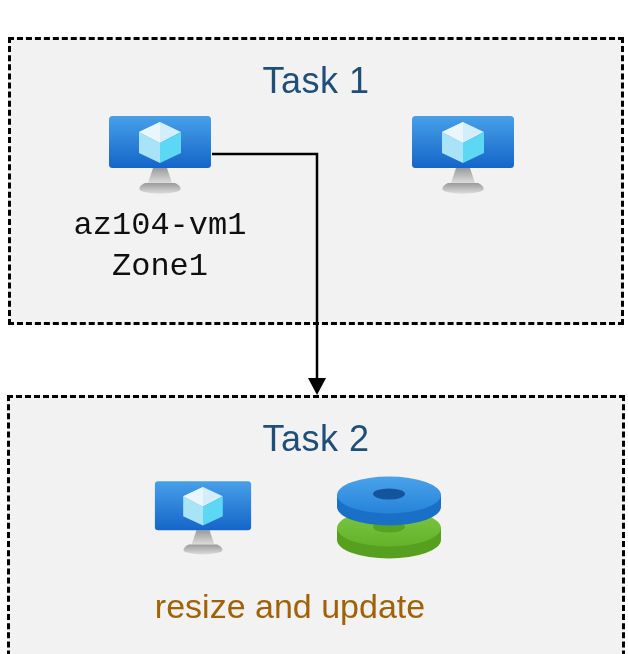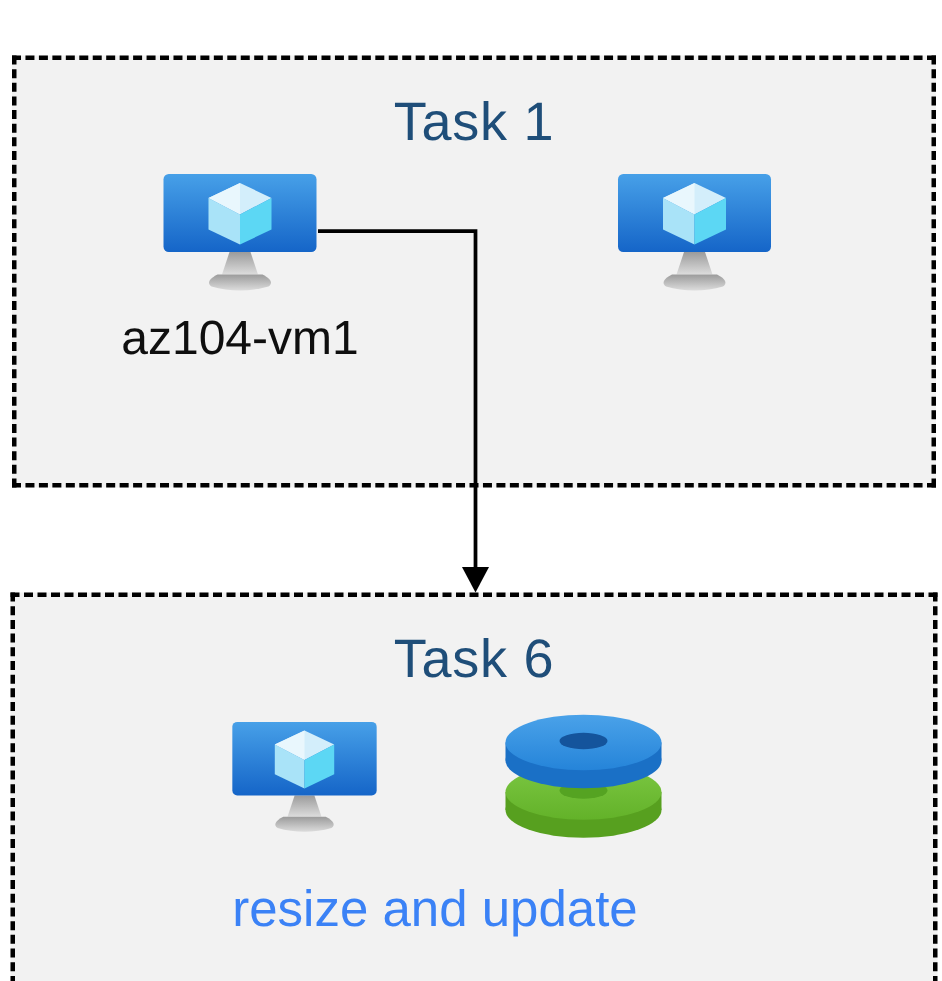--- a/index.html
+++ b/index.html
@@ -32,50 +32,50 @@
   }
   .icon { position: absolute; }
   .vm-label {
     position: absolute;
     width: 300px;
     text-align: center;
     font-size: 32px;
     line-height: 41px;
     color: #0f0f0f;
   }
-  .vm-label.l1 { left: 10px;  top: 172px; }
+  .vm-label.l1 { left: 10px;  top: 172px; font-family: Liberation Mono, monospace; }
   .vm-label.l2 { left: 313px; top: 172px; }
   .caption {
     position: absolute;
     left: 90px;
     top: 554px;
     width: 400px;
     text-align: center;
     font-size: 34px;
-    color: #3b82f6;
+    color: #a16207;
   }
   .overlay {
     position: absolute;
     left: 0; top: 0;
     width: 628px; height: 654px;
     pointer-events: none;
     z-index: 5;
   }
 </style>
 </head>
 <body>
 
 <div class="canvas">
 
   <div class="task-box t1">
     <div class="task-title">Task 1</div>
   </div>
 
   <div class="task-box t2">
-    <div class="task-title">Task 6</div>
+    <div class="task-title">Task 2</div>
   </div>
 
   <div class="icon" style="left:107px; top:83px;">
     <svg width="106" height="80" viewBox="0 0 106 80" aria-hidden="true">
       <defs>
         <linearGradient id="scrA" x1="0" y1="0" x2="0" y2="1">
           <stop offset="0" stop-color="#47a0e8"></stop>
             <stop offset="1" stop-color="#1565c8"></stop>
         </linearGradient>
         <linearGradient id="stdA" x1="0" y1="0" x2="0" y2="1">
@@ -110,20 +110,21 @@
       <rect x="2" y="0" width="102" height="52" rx="3.5" fill="url(#scrB)"></rect>
       <polygon points="53,6 74,16 53,27 32,16" fill="#d3eefb"></polygon>
       <polygon points="53,6 53,27 32,16" fill="#e9f7fd"></polygon>
       <polygon points="32,16 53,27 53,47 32,37" fill="#a9e3f8"></polygon>
       <polygon points="53,27 74,16 74,37 53,47" fill="#5cd7f4"></polygon>
     </svg>
   </div>
 
   <div class="vm-label l1">
     <div>az104-vm1</div>
+    <div>Zone1</div>
   </div>
 
   <div class="vm-label l2">
   </div>
 
   <div class="icon" style="left:153px; top:448px;">
     <svg width="100" height="76" viewBox="0 0 106 80" aria-hidden="true">
       <defs>
         <linearGradient id="scrC" x1="0" y1="0" x2="0" y2="1">
           <stop offset="0" stop-color="#47a0e8"></stop>

